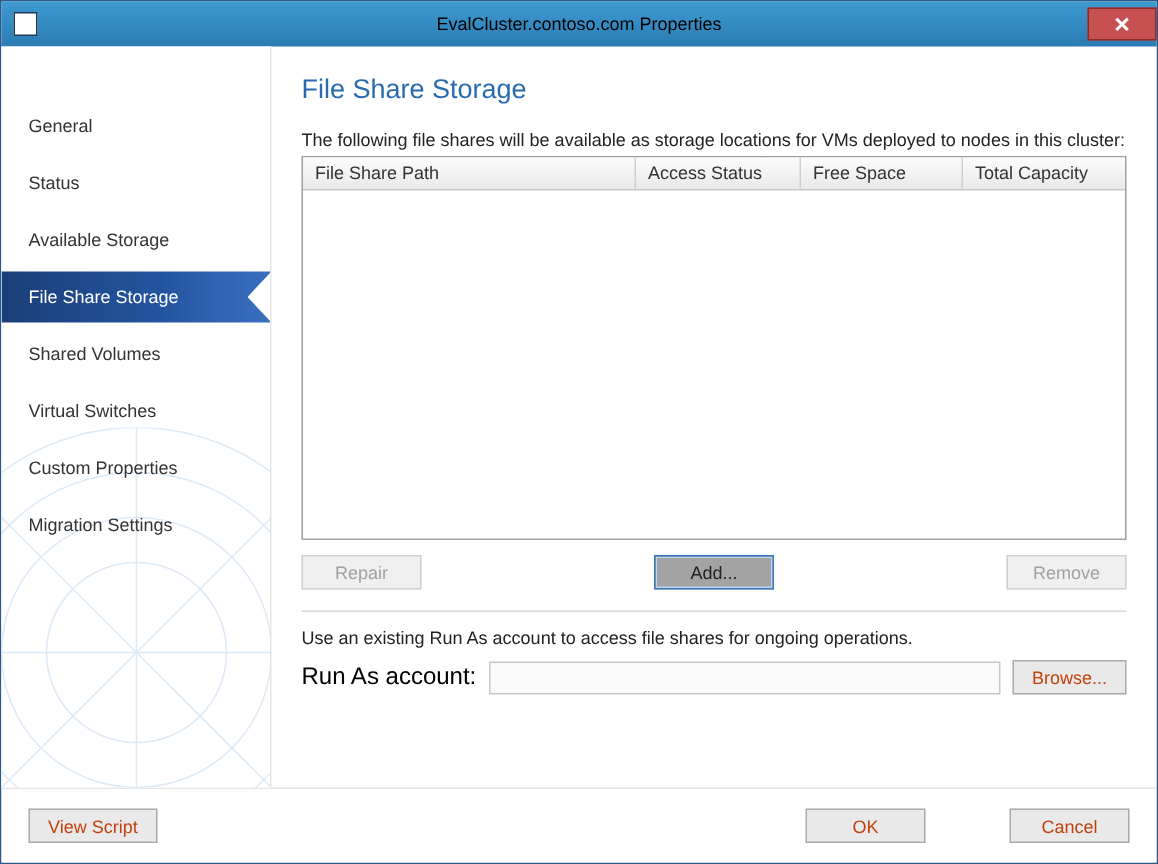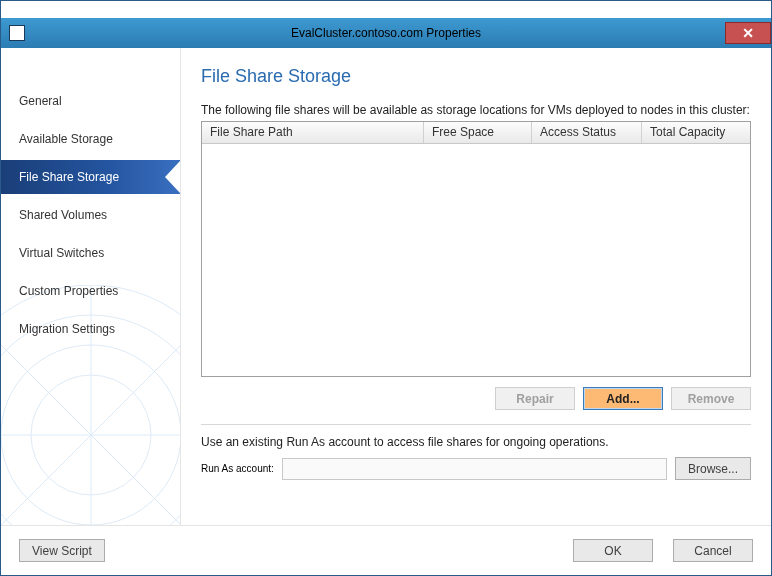--- a/index.html
+++ b/index.html
@@ -22,21 +22,20 @@
     flex-direction: column;
   }
   .titlebar {
     height: 30px;
     background: linear-gradient(to bottom, #3d9ad1, #2b7cb3);
     color: #fff;
     display: flex;
     align-items: center;
     position: relative;
     font-size: 12px;
-    margin-top: 17px;
   }
   .titlebar-icon {
     width: 16px; height: 16px;
     margin-left: 8px;
     background: #fff;
     border: 1px solid #1a3a5a;
     display: inline-block;
   }
   .titlebar-title {
     position: absolute;
@@ -137,79 +136,79 @@
     padding: 3px 8px;
     font-size: 12px;
     color: #333;
     border-right: 1px solid #d0d0d0;
     white-space: nowrap;
     overflow: hidden;
   }
   .th:last-child { border-right: none; }
   .btn-row {
     display: flex;
-    justify-content: flex-end;
+    justify-content: space-between;
     gap: 8px;
     margin-top: 10px;
-    font-weight: bold;
   }
   .btn {
     min-width: 80px;
     height: 23px;
     border: 1px solid #acacac;
     background: #e9e9e9;
     font-size: 12px;
-    color: #404040;
+    color: #c2410c;
     padding: 0 12px;
     display: inline-flex;
     align-items: center;
     justify-content: center;
     cursor: default;
   }
   .btn.disabled {
     color: #a0a0a0;
     border-color: #cfcfcf;
     background: #f0f0f0;
   }
   .btn.primary {
     border: 1px solid #3a7abd;
-    background: #fdba74;
+    background: #a3a3a3;
     box-shadow: inset 0 0 0 1px #bcd7ef;
     color: #222;
   }
   .divider {
     border-top: 1px solid #d8d8d8;
     margin: 14px 0 10px 0;
   }
   .runas-text {
     font-size: 12px;
     color: #222;
     margin-bottom: 8px;
   }
   .runas-row {
     display: flex;
     align-items: center;
     gap: 8px;
   }
-  .runas-label { font-size: 10px; }
+  .runas-label { font-size: 16px; }
   .runas-input {
     flex: 1;
     height: 22px;
     border: 1px solid #c8c8c8;
     background: #fafafa;
     padding: 2px 4px;
     font-size: 12px;
   }
   .footer {
     height: 50px;
     border-top: 1px solid #e5e5e5;
     display: flex;
     align-items: center;
     padding: 0 18px;
     background: #fff;
+    gap: 36px;
   }
   .footer .spacer { flex: 1; }
 </style>
 </head>
 <body>
 
 <div class="window">
 
   <div class="titlebar">
     <span class="titlebar-icon"></span>
@@ -228,37 +227,38 @@
             <circle cx="150" cy="150" r="90"></circle>
           <circle cx="150" cy="150" r="120"></circle>
             <circle cx="150" cy="150" r="150"></circle>
           <line x1="0" y1="150" x2="300" y2="150"></line>
             <line x1="150" y1="0" x2="150" y2="300"></line>
           <line x1="30" y1="30" x2="270" y2="270"></line>
             <line x1="270" y1="30" x2="30" y2="270"></line>
         </g>
       </svg>
       <div class="sidebar-item"><span>General</span></div>
+      <div class="sidebar-item"><span>Status</span></div>
       <div class="sidebar-item"><span>Available Storage</span></div>
       <div class="sidebar-item selected"><span>File Share Storage</span></div>
       <div class="sidebar-item"><span>Shared Volumes</span></div>
       <div class="sidebar-item"><span>Virtual Switches</span></div>
       <div class="sidebar-item"><span>Custom Properties</span></div>
       <div class="sidebar-item"><span>Migration Settings</span></div>
     </div>
 
     <div class="main">
       <div class="page-title">File Share Storage</div>
       <div class="intro">The following file shares will be available as storage locations for VMs deployed to nodes in this cluster:</div>
 
       <div class="table-wrap">
         <div class="table-head">
           <div class="th" style="width:222px"><span>File Share Path</span></div>
+          <div class="th" style="width:110px"><span>Access Status</span></div>
           <div class="th" style="width:108px"><span>Free Space</span></div>
-          <div class="th" style="width:110px"><span>Access Status</span></div>
           <div class="th" style="flex:1"><span>Total Capacity</span></div>
         </div>
         <div></div>
       </div>
 
       <div class="btn-row">
         <div class="btn disabled">
             <span>Repair</span>
           </div>
         <div class="btn primary">

